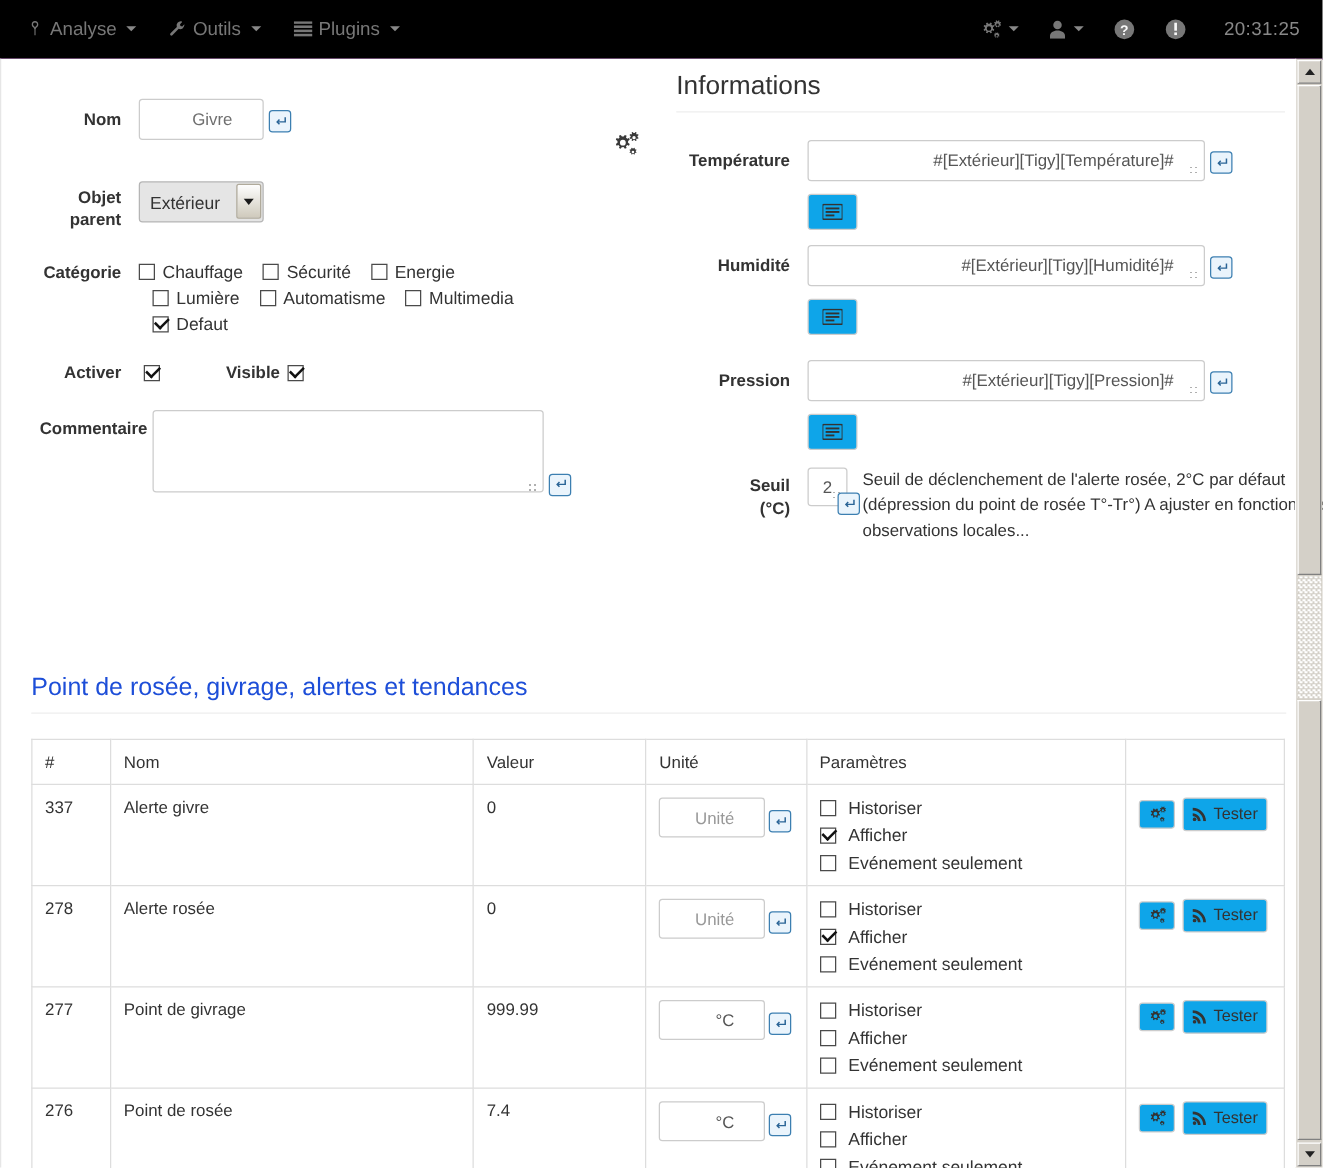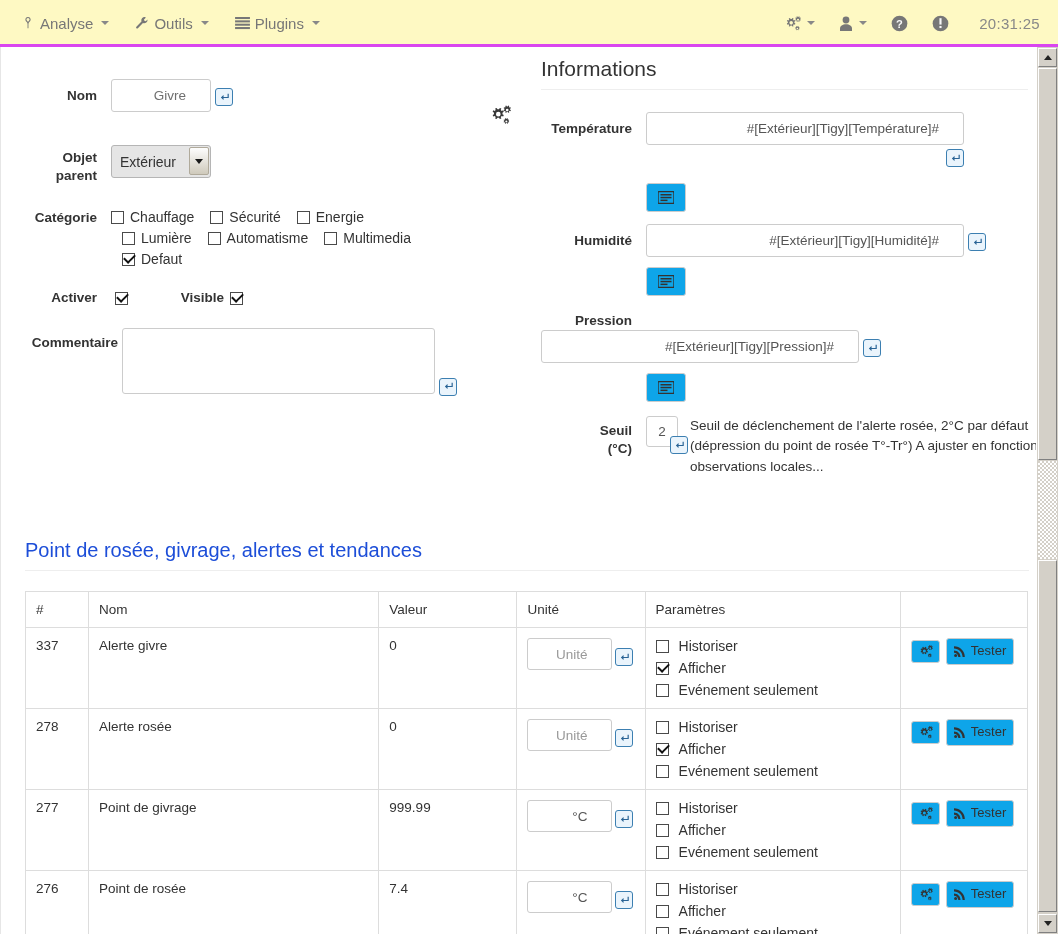--- a/index.html
+++ b/index.html
@@ -9,22 +9,22 @@
     overflow: hidden;
     background: #ffffff;
     font-family: "Liberation Sans", sans-serif;
     color: #333;
   }
 
   
   .navbar {
     position: absolute; left: 0; top: 0;
     width: 1058px; height: 48px;
-    background: #fef9c3;
-    border-bottom: 4px solid #d946ef;
+    background: #000000;
+    border-bottom: 1px solid #d946ef;
   }
   .nav-left { position: absolute; left: 8px; top: 0; height: 46px; display: flex; align-items: center; }
   .nav-item {
     display: flex; align-items: center; gap: 5px;
     padding: 0 13px; height: 46px;
     color: #777; font-size: 15px;
     cursor: pointer; user-select: none;
   }
   .caret {
     display: inline-block; width: 0; height: 0;
@@ -387,21 +387,21 @@
         </div>
       </div>
     </div>
   </div>
 
   <div class="right-col">
     <div class="panel-title">Informations</div>
 
     <div class="form-row" style="margin-top:22px;">
       <div class="form-label wide">Température</div>
-      <div style="display:flex;align-items:flex-end;gap:4px;flex-direction:column;">
+      <div style="display:flex;align-items:flex-end;gap:4px;">
         <div class="with-handle">
           <input class="txt" type="text" style="width: 318px; height: 33px;" value="#[Extérieur][Tigy][Température]#">
           <span class="resize-dots"></span>
         </div>
         <div class="enter-btn" style="margin-bottom:6px;">
           <svg width="11" height="11" viewBox="0 0 12 12" fill="none" stroke="#2a6496" stroke-width="1.3">
             <path d="M10 2v4H3"></path>
               <path d="M5 4 3 6l2 2"></path>
           </svg>
         </div>
@@ -441,21 +441,21 @@
           <svg width="16" height="13" viewBox="0 0 16 13" fill="#333">
             <rect x="0" y="0.5" width="16" height="12" rx="1.2" fill="none" stroke="#333" stroke-width="1.4"></rect>
             <rect x="2.5" y="3" width="11" height="1.5"></rect>
               <rect x="2.5" y="5.8" width="11" height="1.5"></rect>
               <rect x="2.5" y="8.6" width="7" height="1.5"></rect>
           </svg>
         </span>
       </button>
     </div>
 
-    <div class="form-row" style="margin-top:8px;flex-direction:column;">
+    <div class="form-row" style="margin-top:20px;">
       <div class="form-label wide">Pression</div>
       <div style="display:flex;align-items:flex-end;gap:4px;">
         <div class="with-handle">
           <input class="txt" type="text" style="width: 318px; height: 33px;" value="#[Extérieur][Tigy][Pression]#">
           <span class="resize-dots"></span>
         </div>
         <div class="enter-btn" style="margin-bottom:6px;">
           <svg width="11" height="11" viewBox="0 0 12 12" fill="none" stroke="#2a6496" stroke-width="1.3">
             <path d="M10 2v4H3"></path>
               <path d="M5 4 3 6l2 2"></path>

